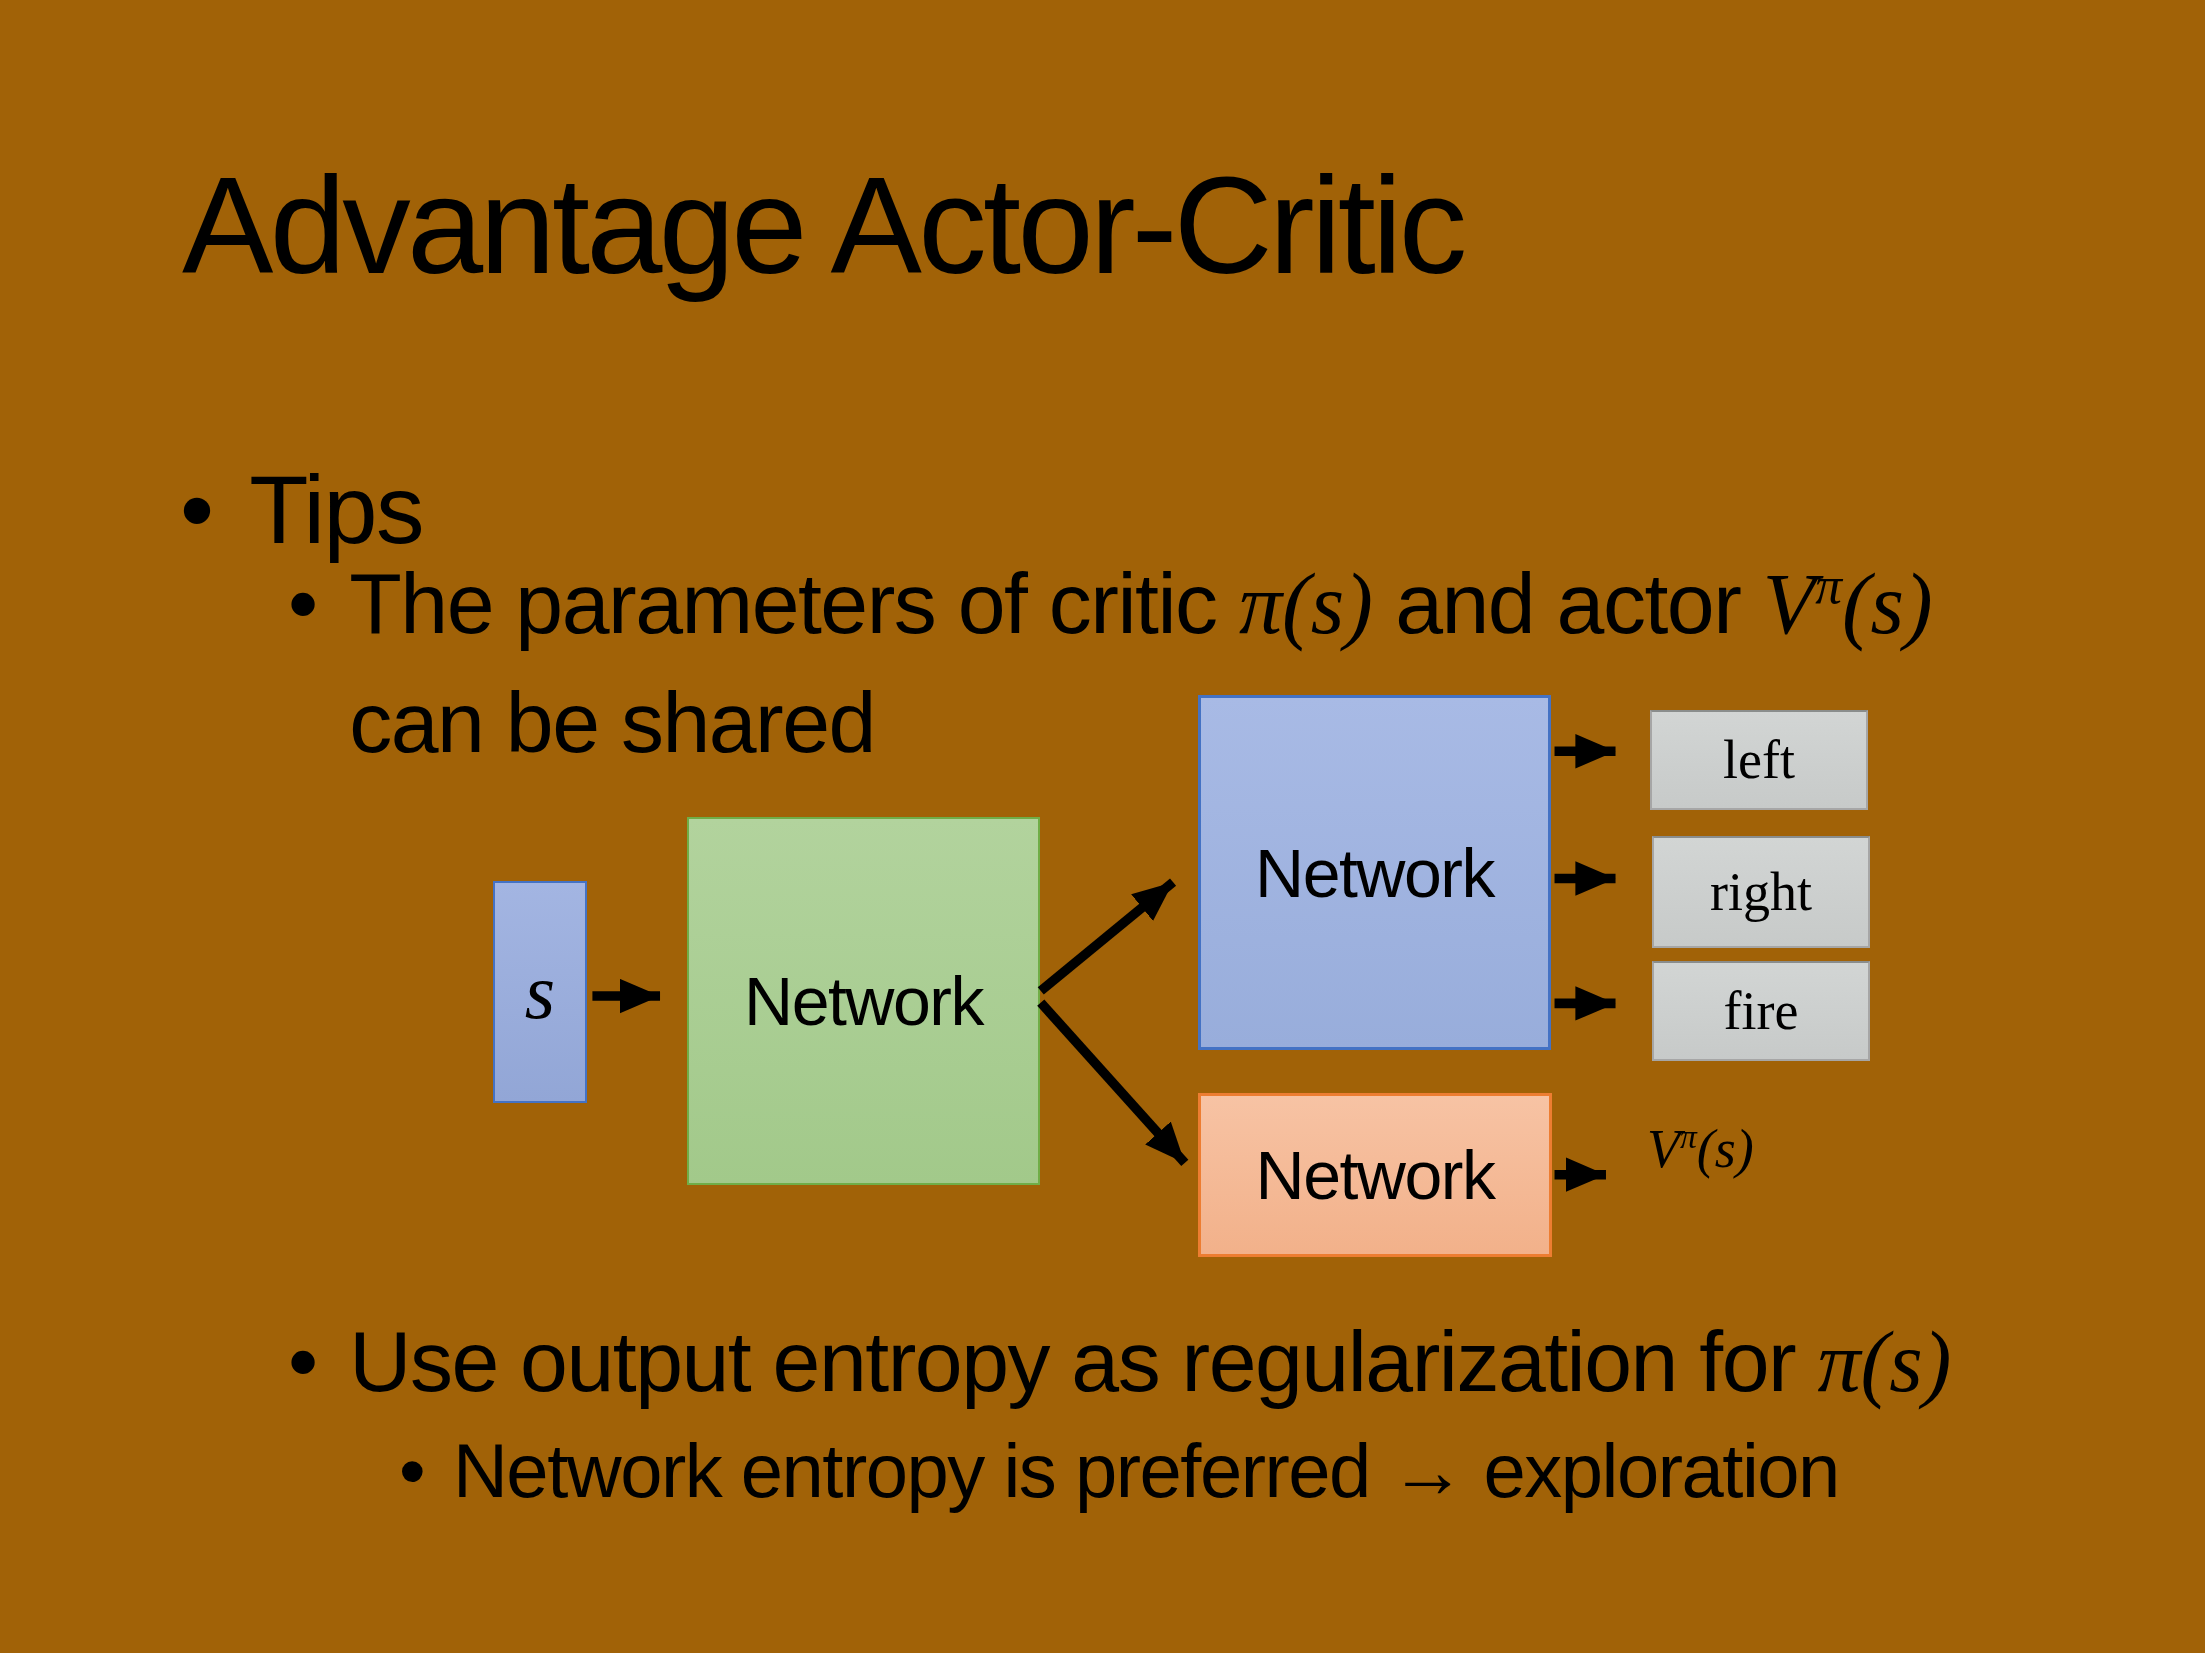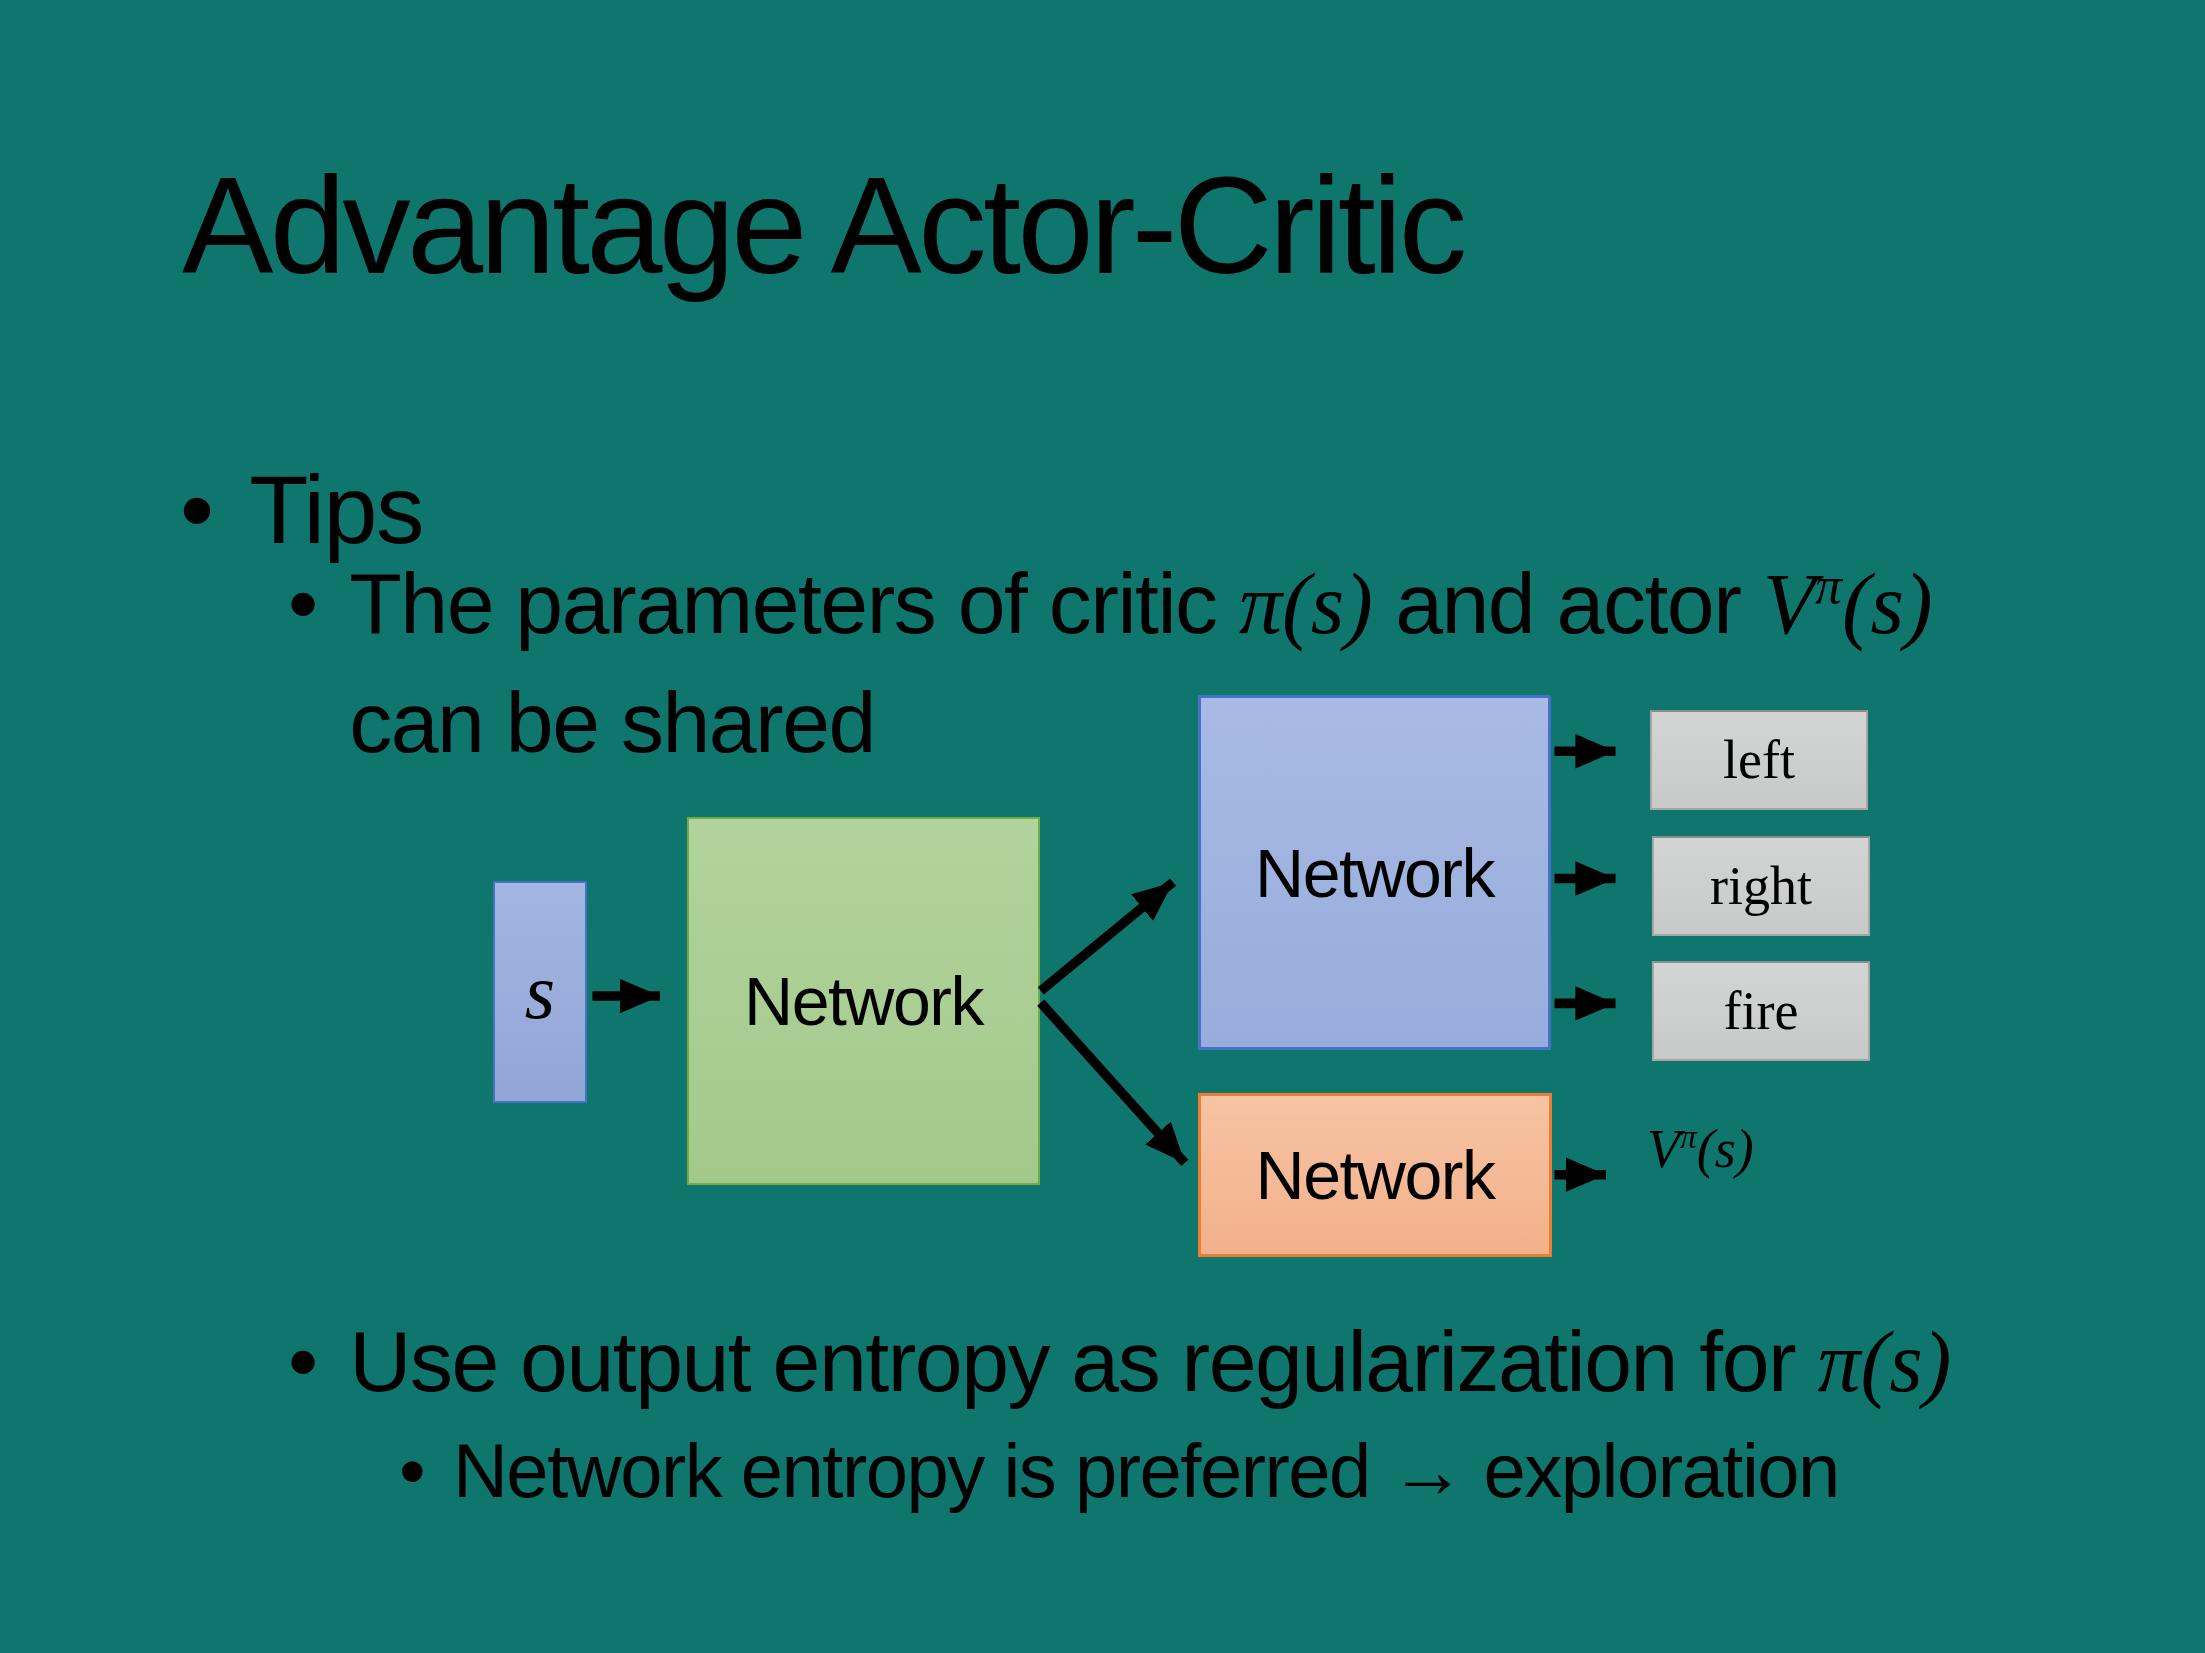--- a/index.html
+++ b/index.html
@@ -1,19 +1,19 @@
 <!DOCTYPE html>
 <html style="font-size:11.8px"><head>
 <meta charset="utf-8">
 <style>
   html,body{margin:0;padding:0;background:#ffffff;}
   .slide{
     position:relative;
     width:2205px;height:1654px;
-    background:#0f766e;
+    background:#a16207;
     overflow:hidden;
     font-family:"Liberation Sans",sans-serif;
     color:#000000;
   }
   .title{
     position:absolute;left:182px;top:151px;
     font-size:137px;font-weight:400;line-height:1.1;
     letter-spacing:-3.7px;margin:0;color:#000000;white-space:nowrap;
   }
   .bullet{
@@ -66,21 +66,21 @@
     border:3.7px solid #ED7D31;
   }
   .gbox{
     background:linear-gradient(#D2D5D4,#C7CAC9);
     border:2.2px solid #A6A6A6;border-top-color:#8A8D8C;margin-top:8px;
   }
   .gbox .action-label{
     font-family:"Liberation Serif",serif;font-size:54px;color:#000;
   }
   .box-left{left:1650px;top:702px;width:218px;height:100px;}
-  .box-right{left:1652px;top:828px;width:218px;height:100px;}
+  .box-right{left:1652px;top:828px;width:218px;height:112px;}
   .box-fire{left:1652px;top:953px;width:218px;height:100px;}
   .value-out{
     position:absolute;left:1647px;top:1117px;
     font-size:54px;line-height:1.2;white-space:nowrap;
   }
   .arrows{
     position:absolute;left:0;top:0;width:2205px;height:1654px;
     pointer-events:none;
   }
 </style>

